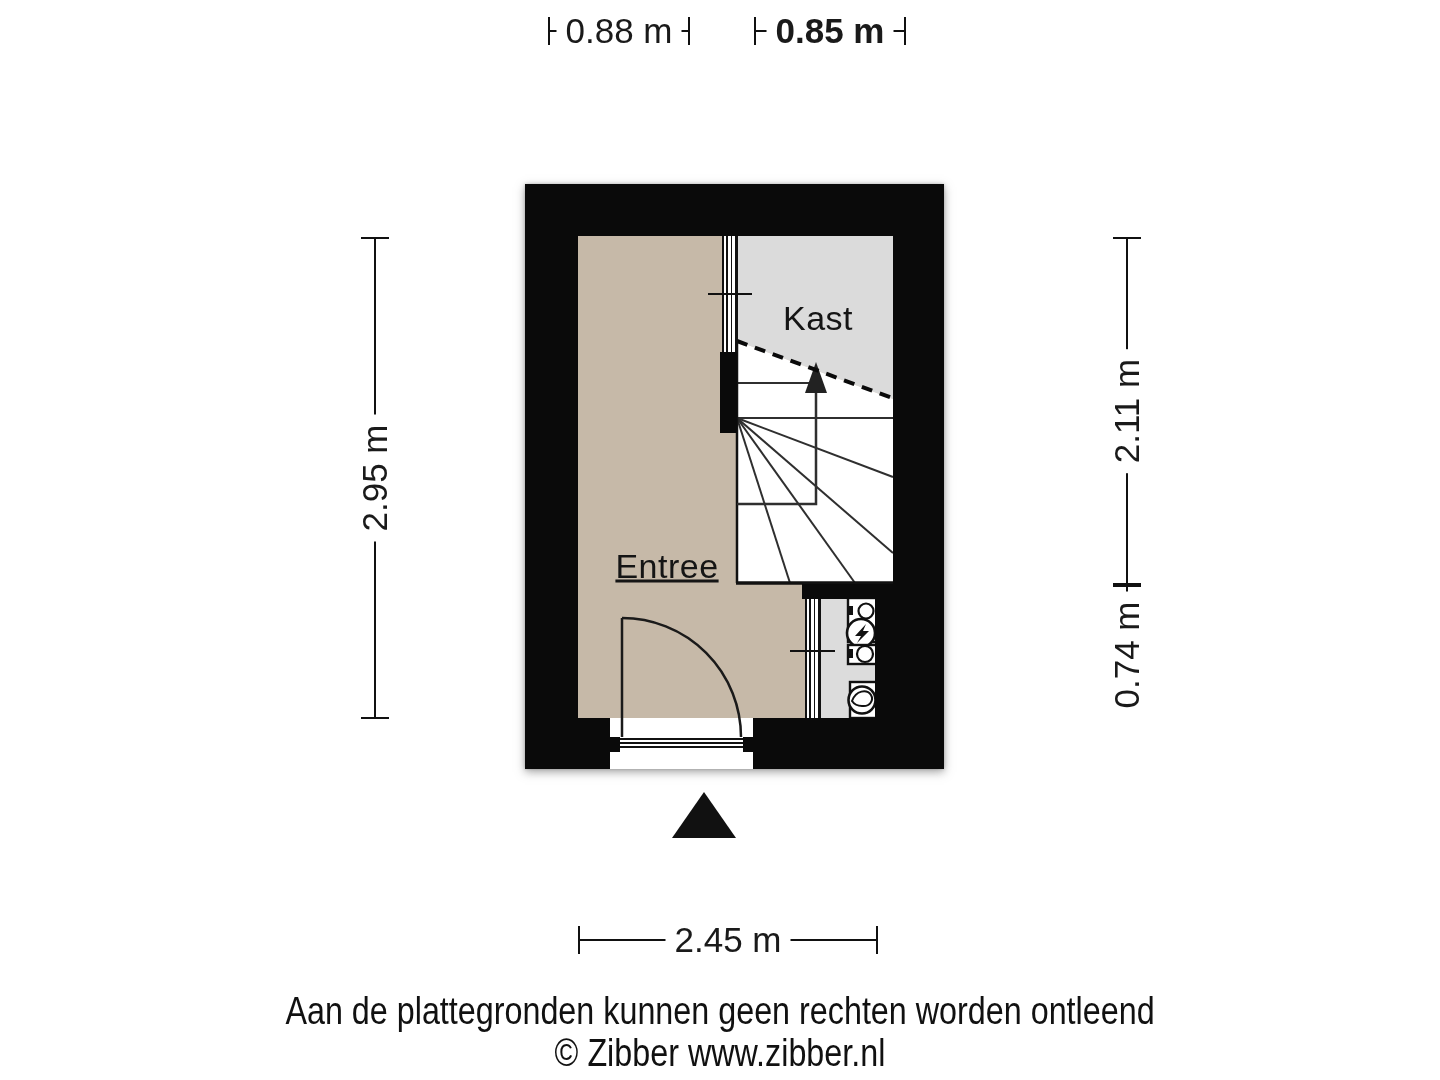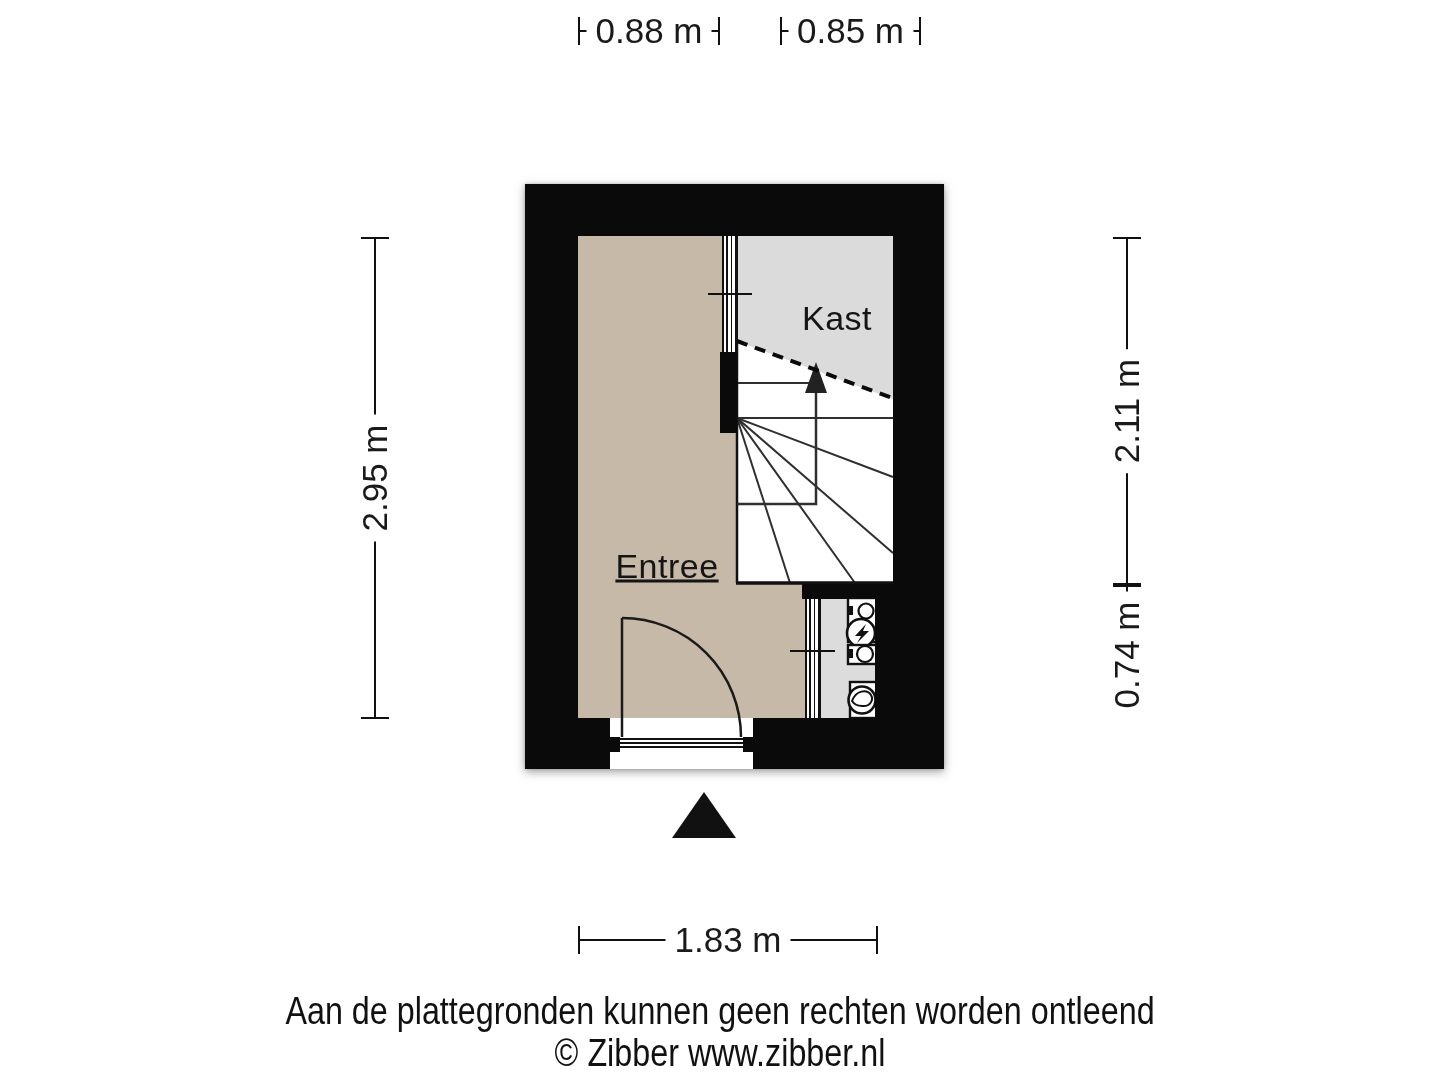--- a/index.html
+++ b/index.html
@@ -110,33 +110,33 @@
   <div class="wall" style="left:277px;top:400px;width:142px;height:15px;"></div>
   <div class="wall" style="left:350px;top:414px;width:69px;height:120px;"></div>
 
   <div>
     <div class="wall" style="left:85px;top:553px;width:10px;height:15px;"></div>
     <div class="wall" style="left:218px;top:553px;width:10px;height:15px;"></div>
     <div class="abs" style="left:95px;top:554px;width:123px;height:13px;background-color:#fff;
                 background-image:repeating-linear-gradient(180deg,#111 0 1.6px,transparent 1.6px 4.2px);"></div>
   </div>
 
-  <div class="room-label" style="left:293px;top:134px;margin-left:19px;">Kast</div>
+  <div class="room-label" style="left:293px;top:134px;">Kast</div>
   <div class="room-label" style="left:142px;top:382px;text-decoration:underline;">Entree</div>
 </div>
 
 <div id="entry-arrow" class="abs"></div>
 
-<div class="hdim" id="dim-top-left" style="left:578px;top:17px;width:142px;height:28px;">
+<div class="hdim" id="dim-top-left" style="left:548px;top:17px;width:142px;height:28px;">
   <div class="line"></div>
   <div class="t1"></div>
   <div class="t2"></div>
   <span class="lbl">0.88 m</span>
 </div>
-<div class="hdim" id="dim-top-right" style="left:780px;top:17px;width:141px;height:28px;">
+<div class="hdim" id="dim-top-right" style="left:754px;top:17px;width:152px;height:28px;font-weight:bold;">
   <div class="line"></div>
   <div class="t1"></div>
   <div class="t2"></div>
   <span class="lbl">0.85 m</span>
 </div>
 <div class="vdim" id="dim-left" style="left:361px;top:237px;width:28px;height:482px;">
   <div class="line"></div>
   <div class="t1"></div>
   <div class="t2"></div>
   <span class="lbl">2.95 m</span>
@@ -149,17 +149,17 @@
 </div>
 <div class="vdim" id="dim-right-lower" style="left:1113px;top:585px;width:28px;height:133px;">
   <div class="line"></div>
   <div class="t1"></div>
   <span class="lbl">0.74 m</span>
 </div>
 <div class="hdim" id="dim-bottom" style="left:578px;top:926px;width:300px;height:28px;">
   <div class="line"></div>
   <div class="t1"></div>
   <div class="t2"></div>
-  <span class="lbl">1.83 m</span>
+  <span class="lbl">2.45 m</span>
 </div>
 
 <div class="footer-line" style="top:990px;">Aan de plattegronden kunnen geen rechten worden ontleend</div>
 <div class="footer-line" style="top:1032px;">© Zibber www.zibber.nl</div>
 
 </body></html>

